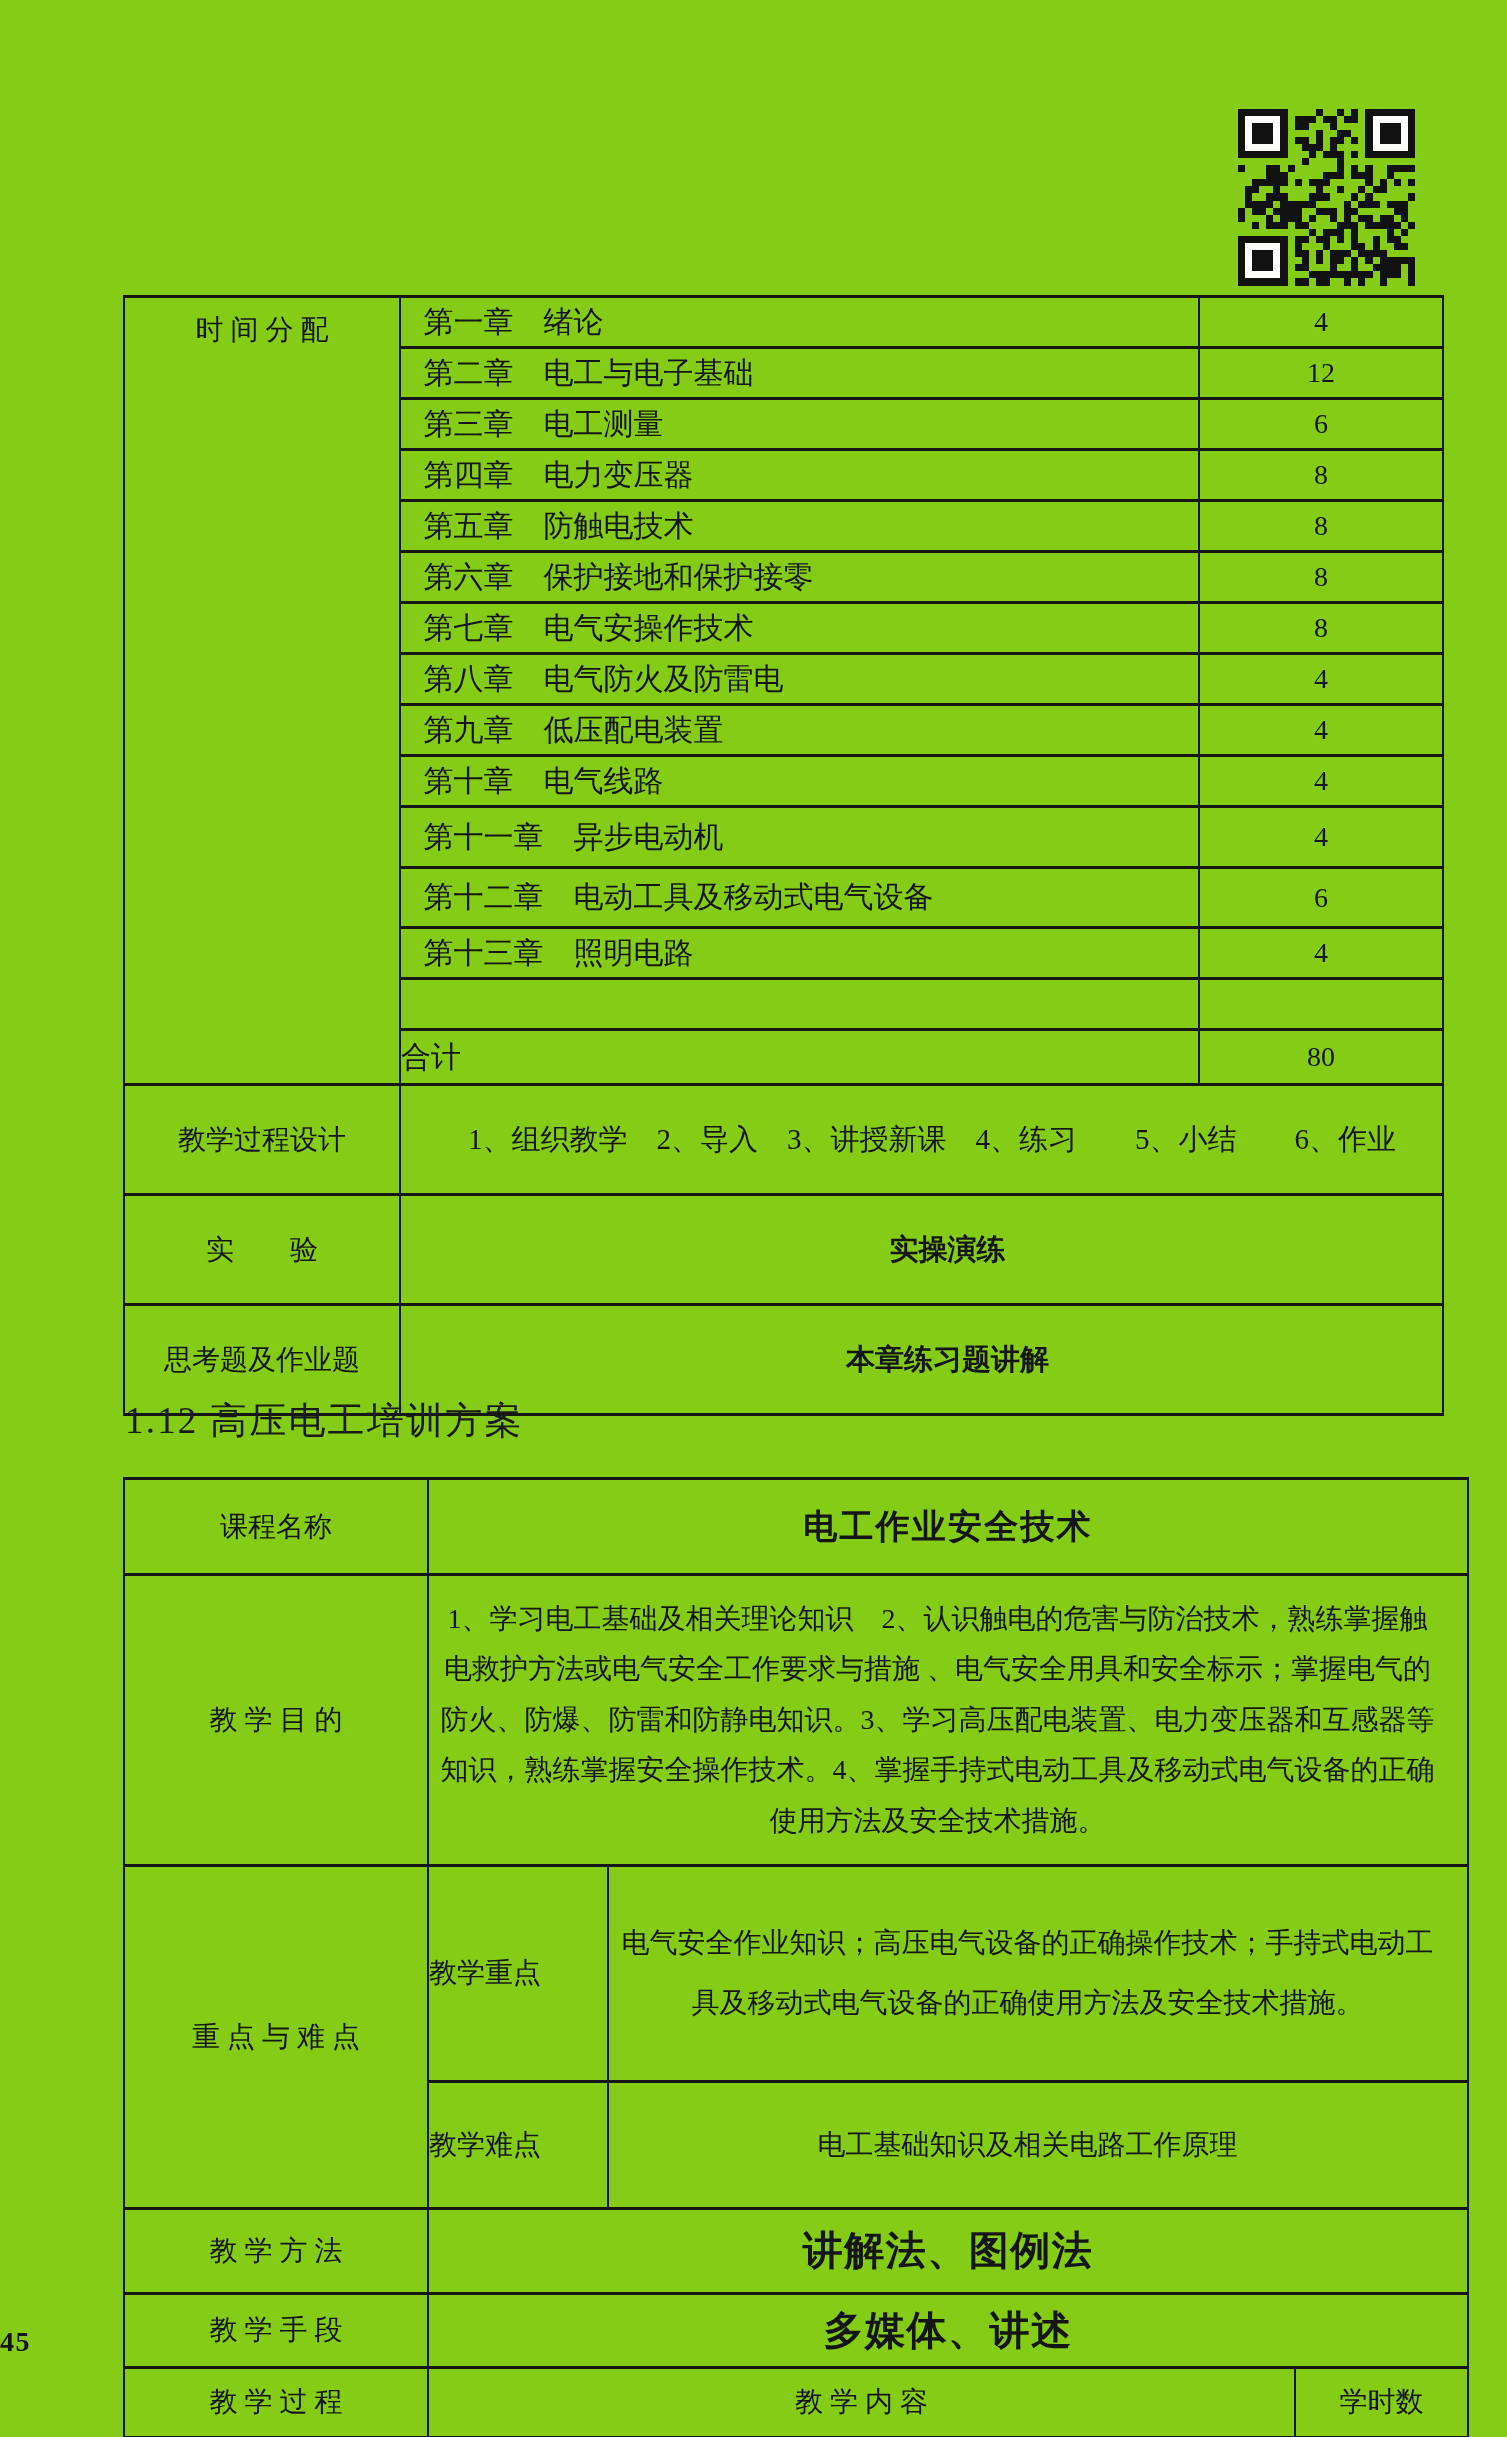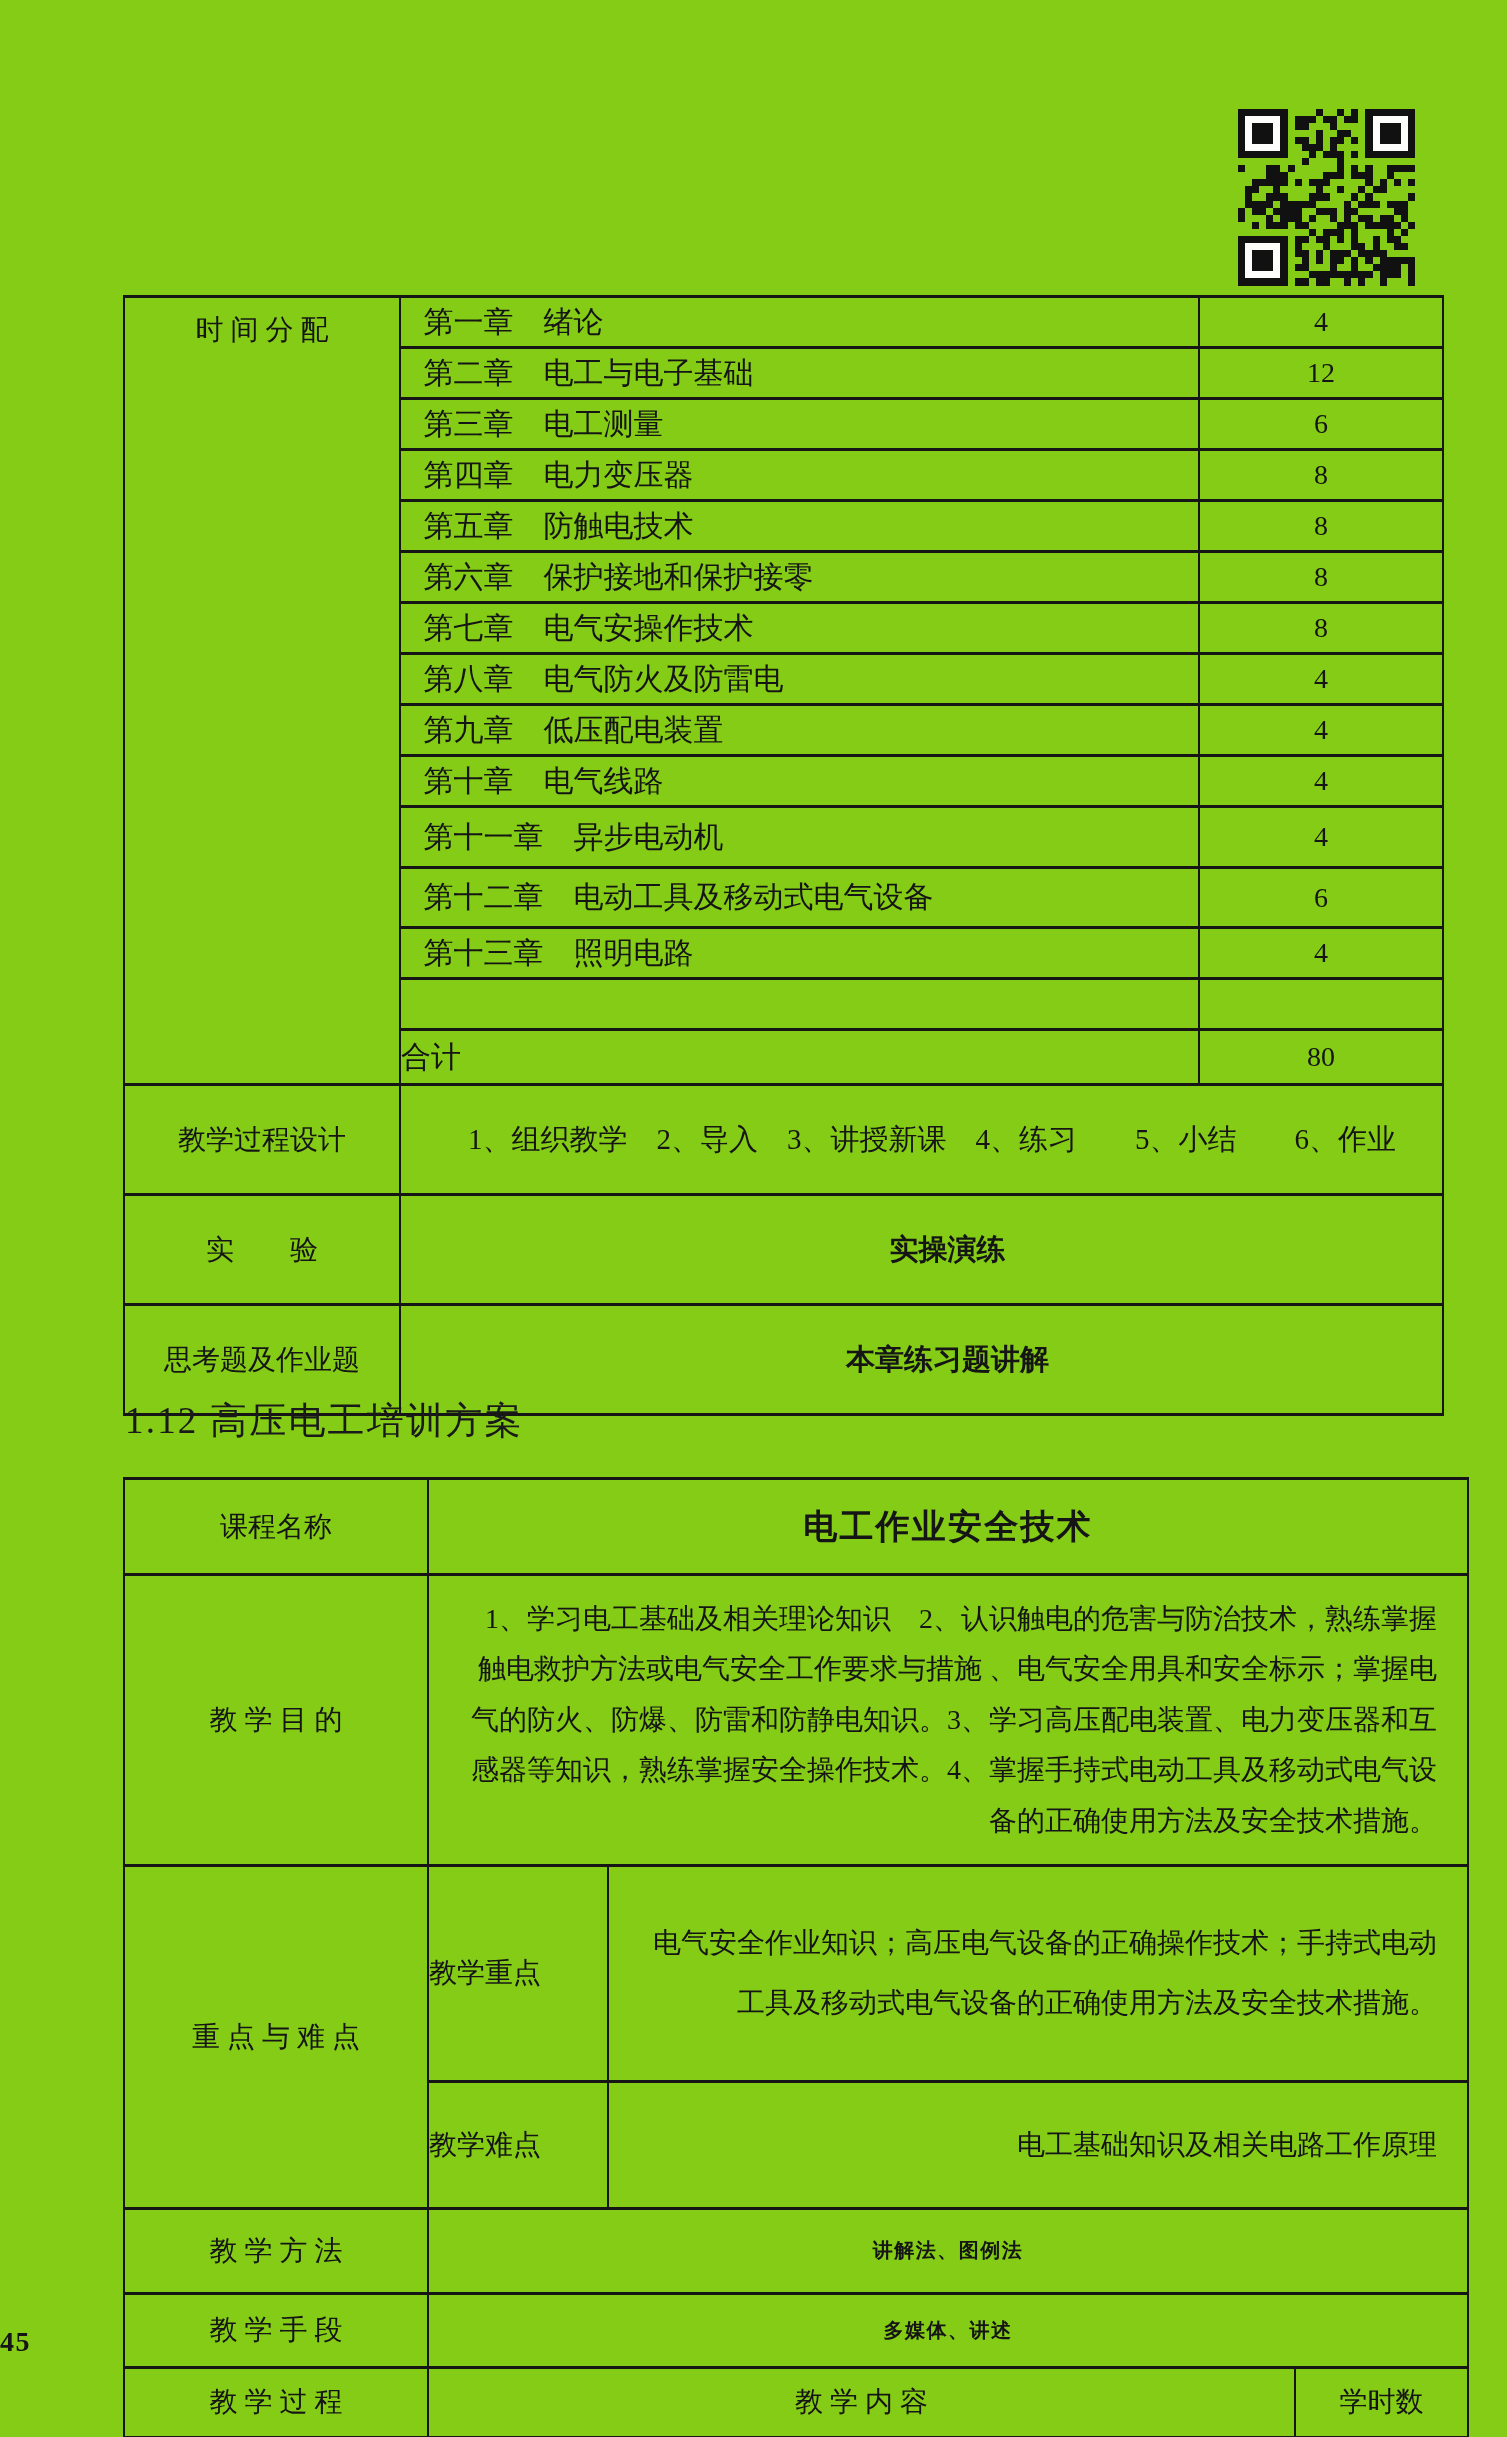--- a/index.html
+++ b/index.html
@@ -94,38 +94,38 @@
   .t2 td{border-top-width:3.7px;border-bottom-width:3.7px;}
   .t2 .row-course td{height:93px;}
   .t2 .course-title{
     text-align:center;
     font-size:34px;
     font-weight:bold;
     letter-spacing:2.2px;
   }
   .t2 .row-objective td{height:244px;}
   .t2 .text-cell{
-    text-align:right;
-    padding:18px 30px 18px 37px;
+    text-align:center;
+    padding:18px 30px 18px 9px;
     line-height:1.8;
     font-size:28px;
   }
   .t2 .row-focus td{height:177px;}
   .t2 .row-focus .text-cell{line-height:2.15;}
   .t2 .row-difficulty td{height:88px;}
   .t2 .sublabel{
     text-align:left;
     font-size:28px;
   }
   .t2 .row-method td{height:82px;}
   .t2 .row-means td{height:71px;}
   .t2 .center-bold{
     text-align:center;
     font-weight:bold;
-    font-size:20px;
+    font-size:40px;
     letter-spacing:1.5px;
     border-radius:7px;
   }
   .t2 .row-process td{height:67px;}
   .t2 .center-plain{
     text-align:center;
     font-size:28px;
   }
   
   .pageno{

